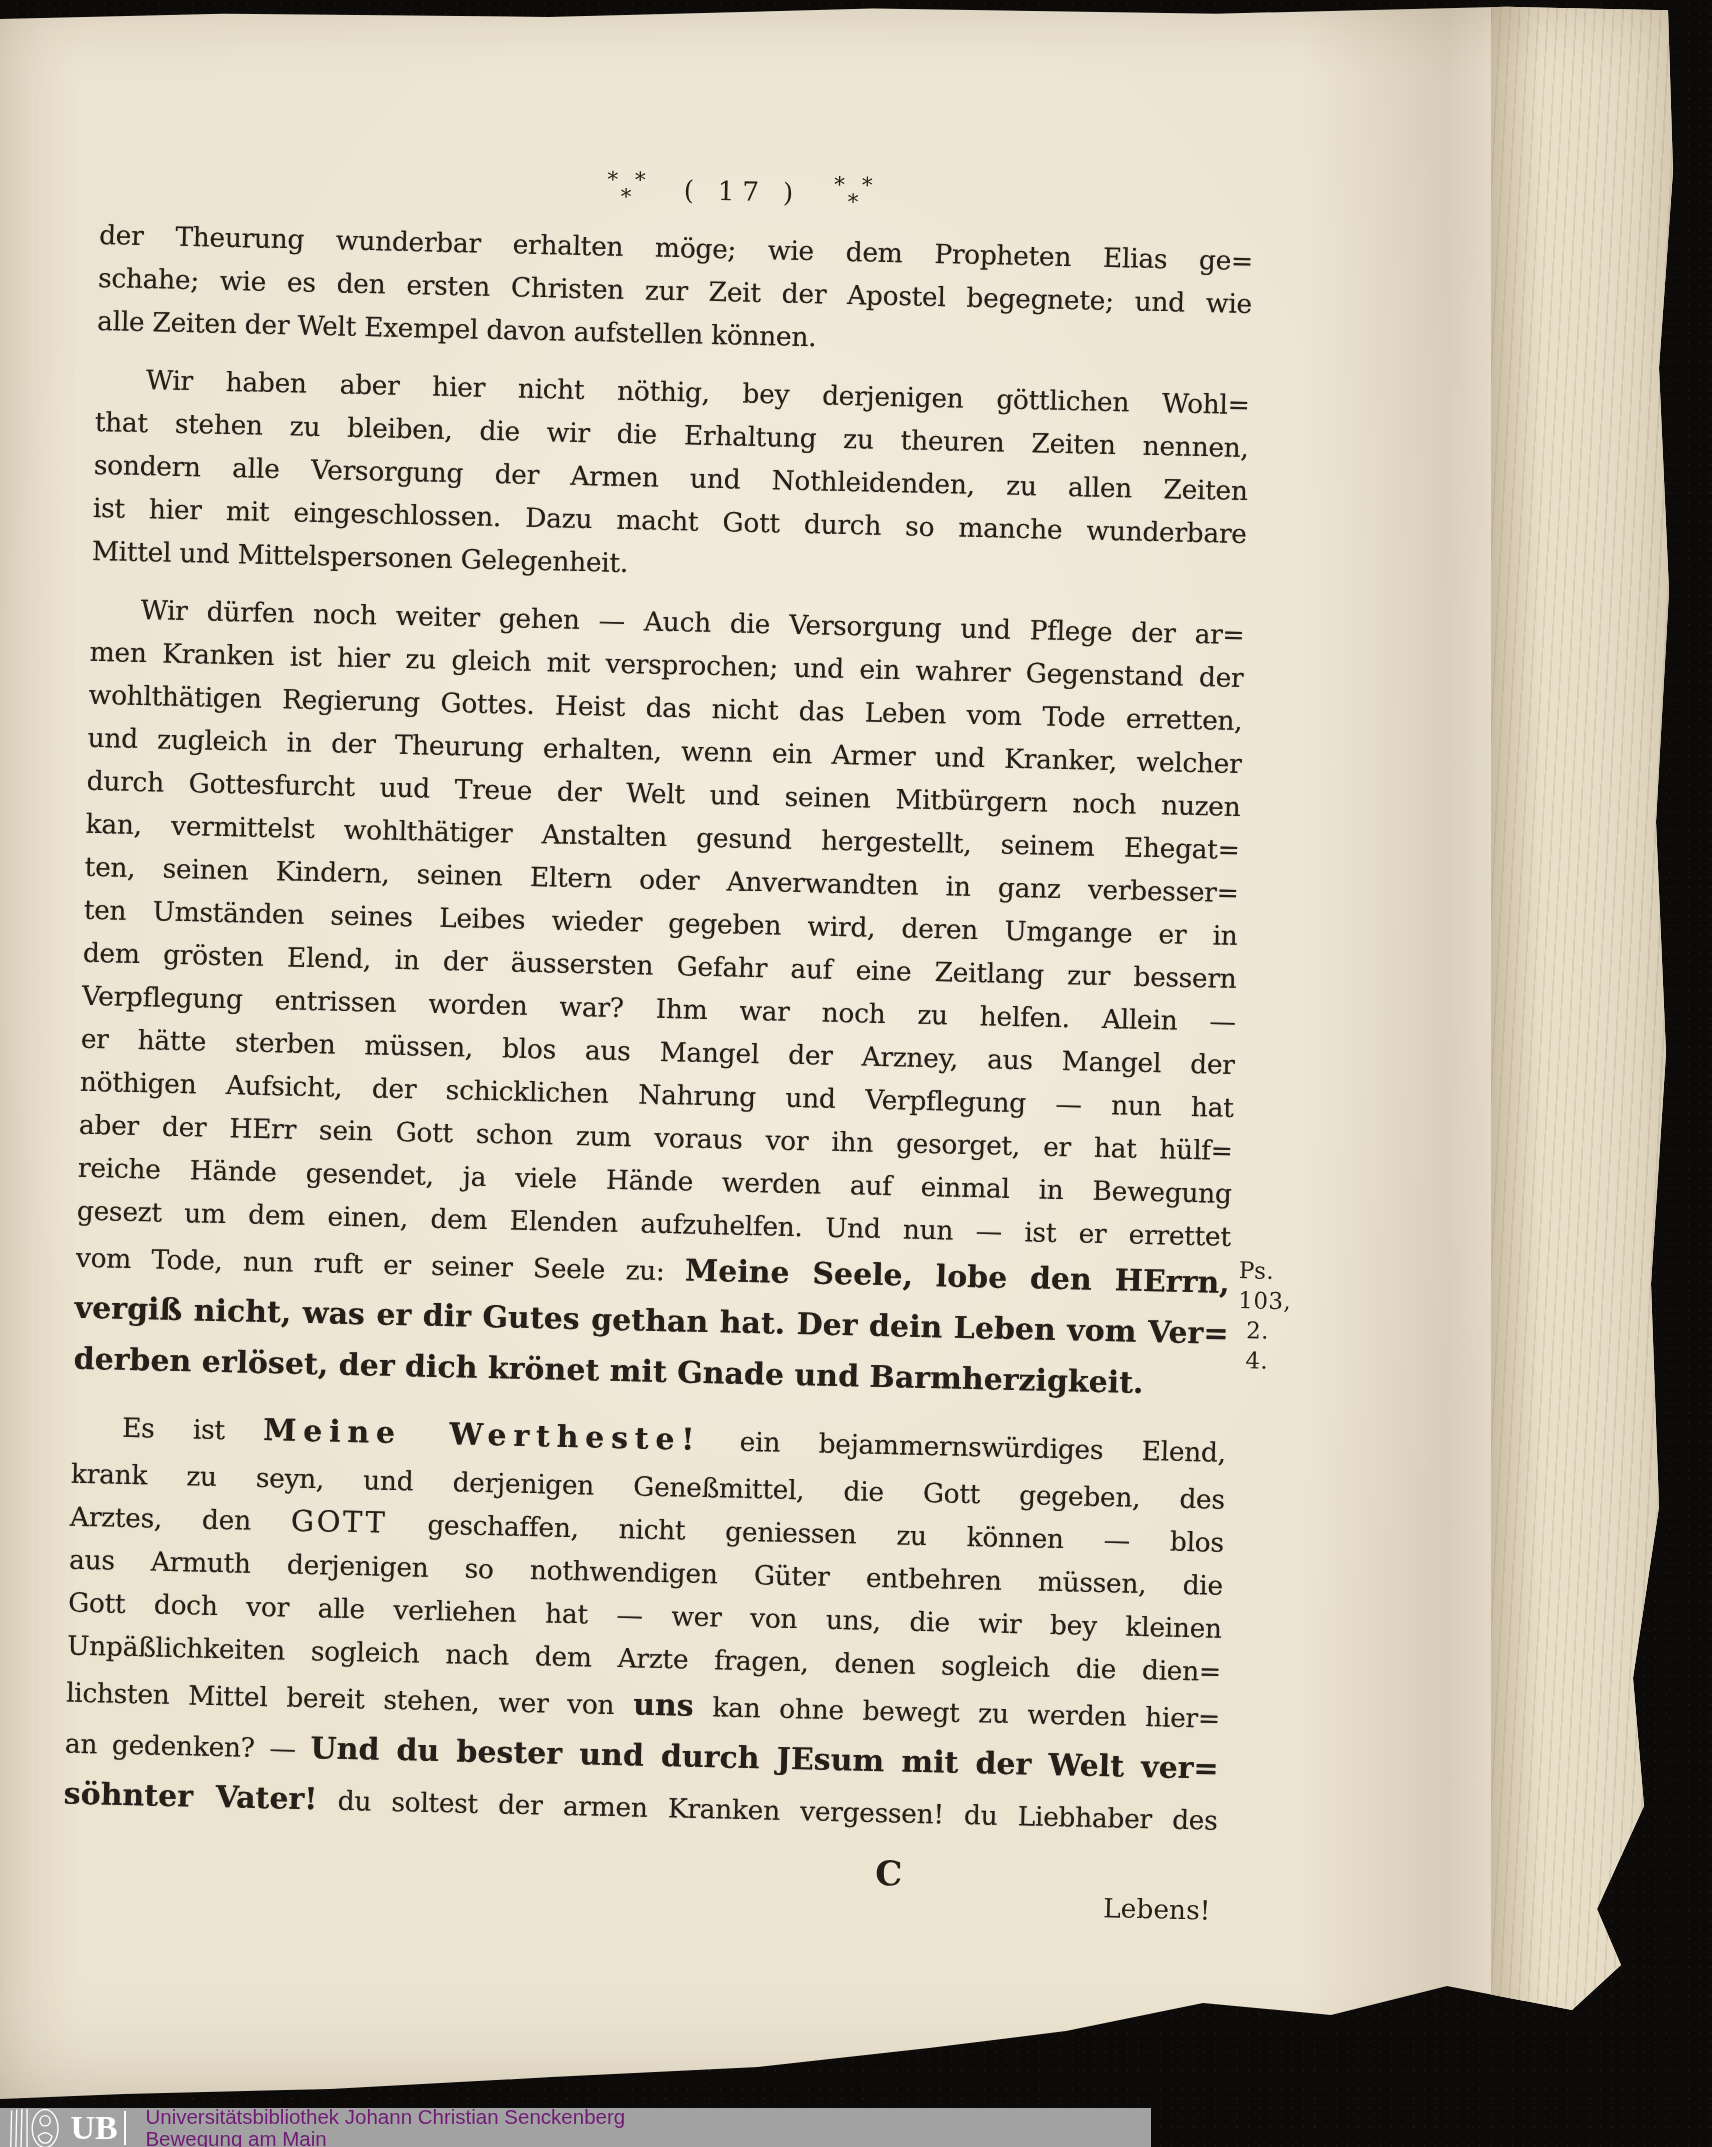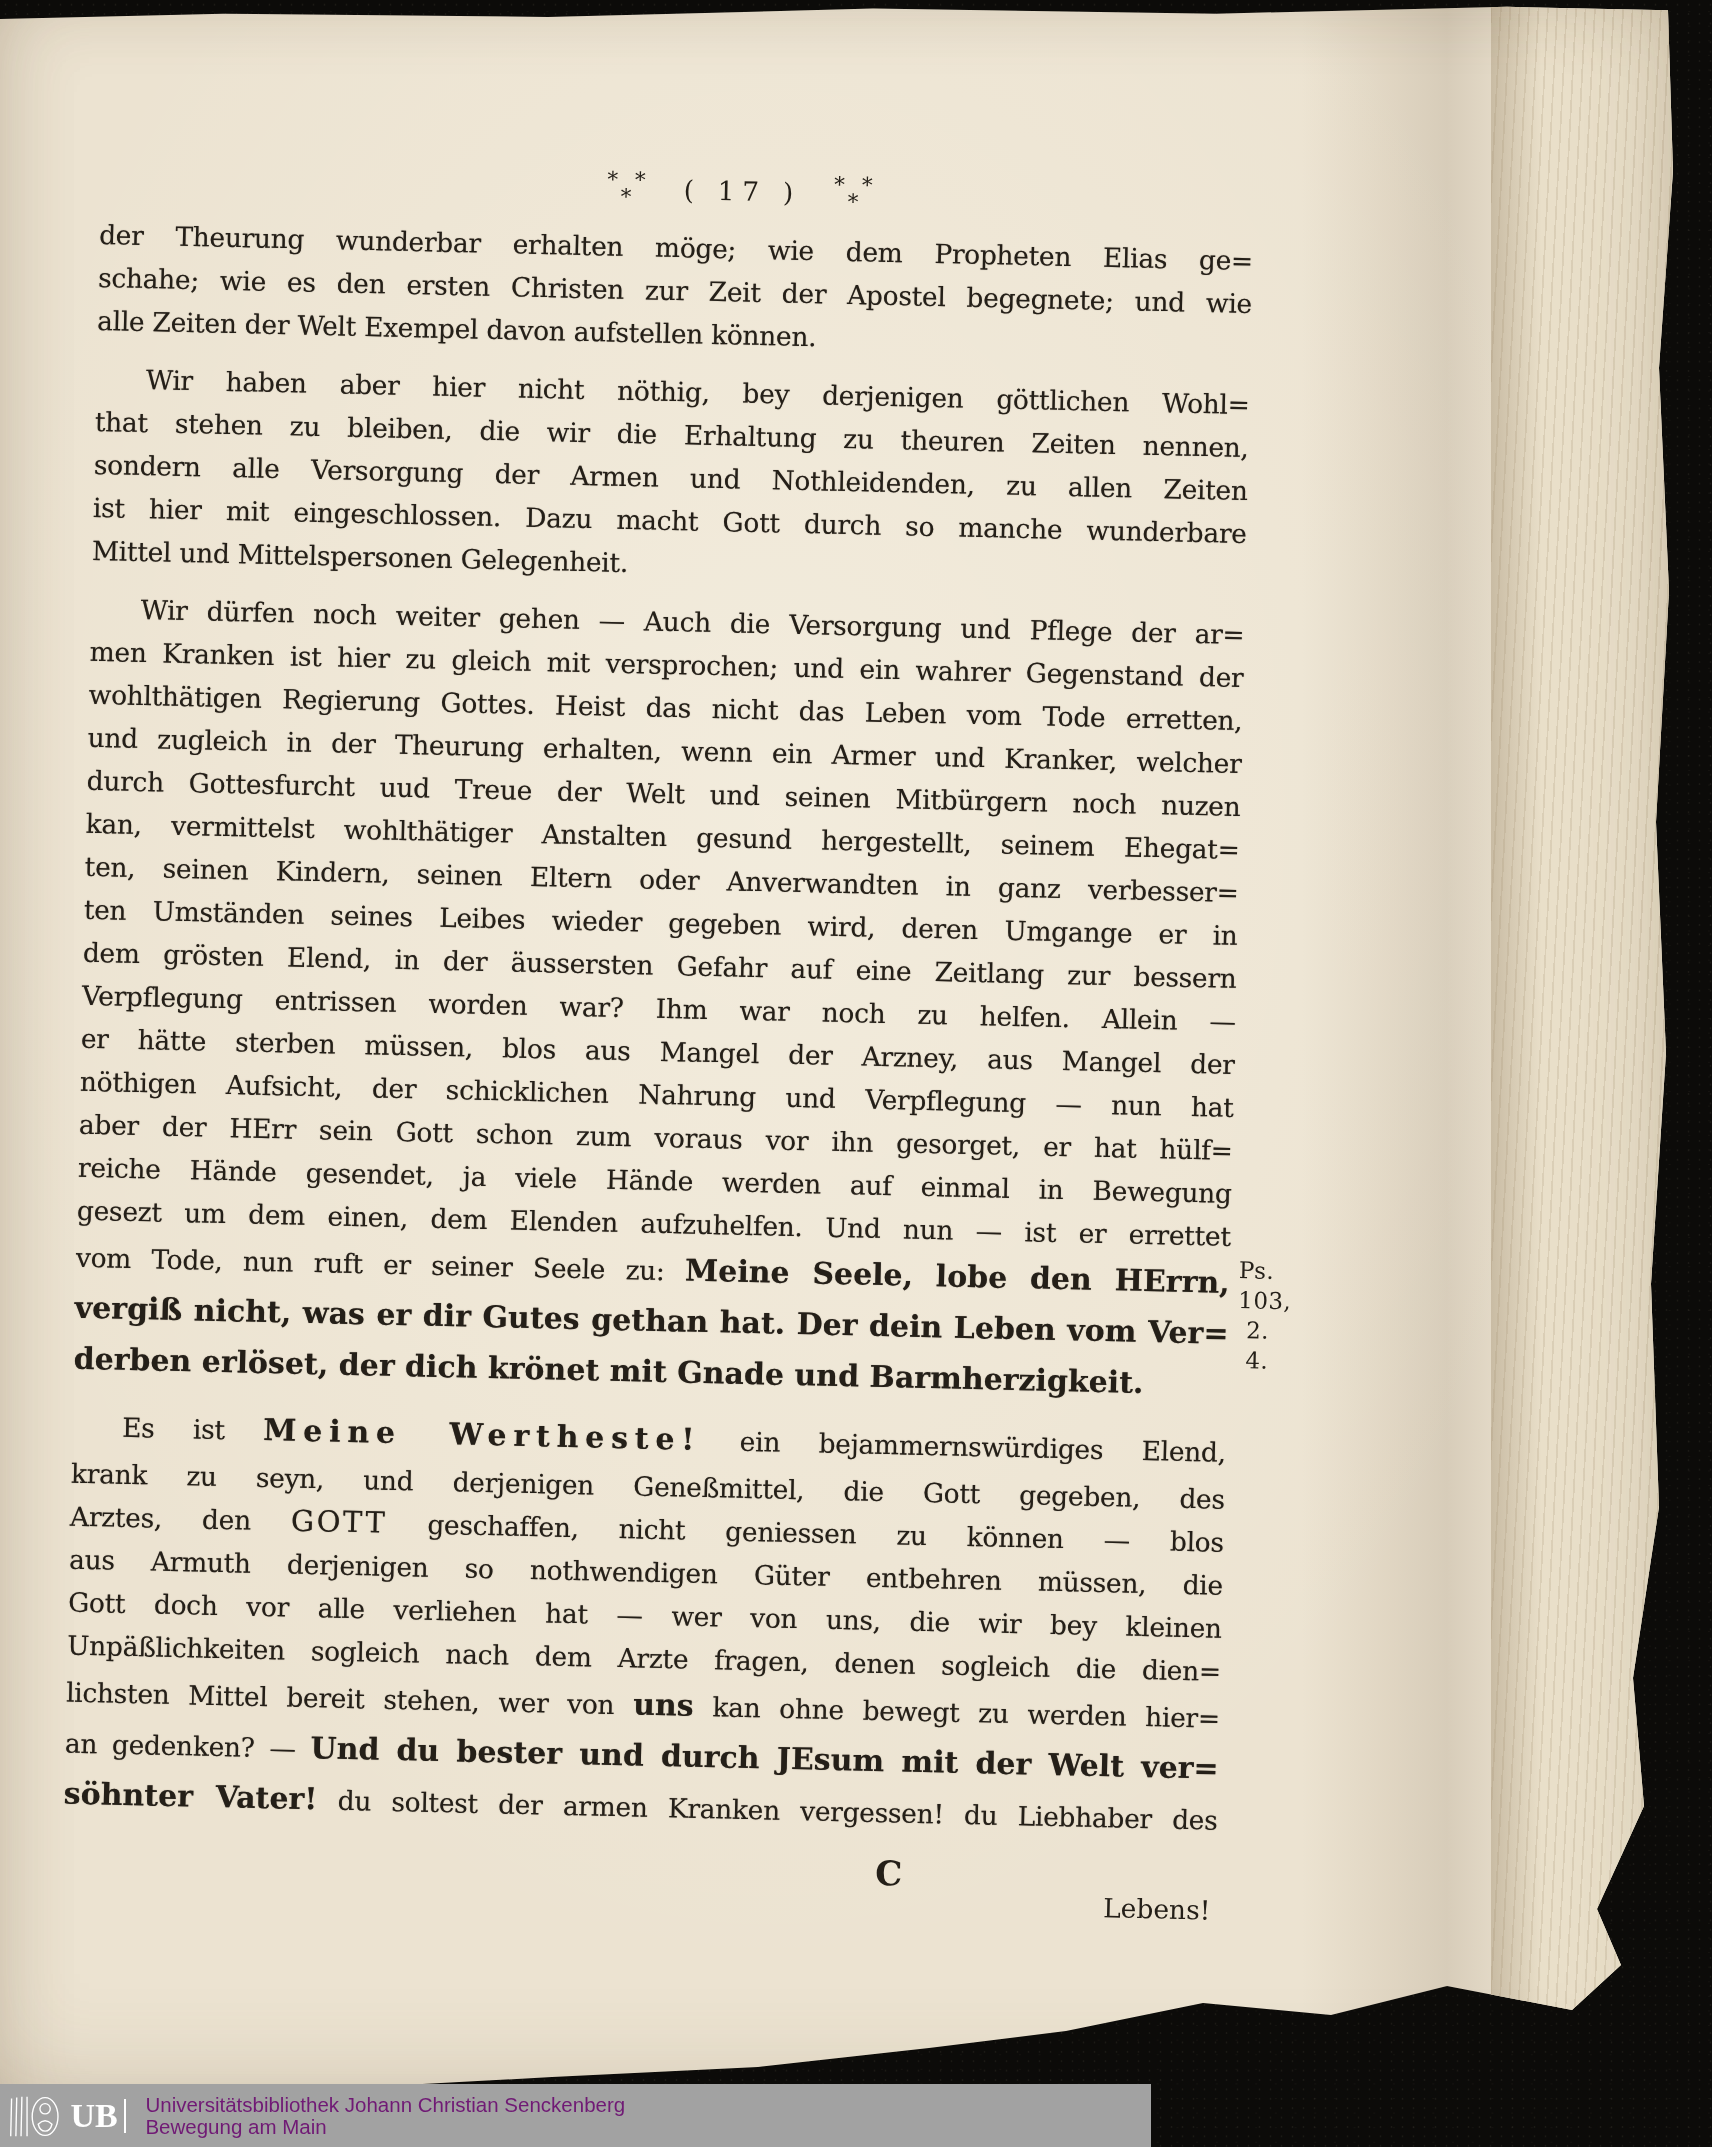--- a/index.html
+++ b/index.html
@@ -57,21 +57,21 @@
   .para.indent .line:first-child{text-indent:50px;}
   .emph{font-size:30px;font-weight:bold;letter-spacing:0;}
   .emph-spaced{font-size:30px;font-weight:bold;letter-spacing:6.8px;}
   .caps{font-size:29px;letter-spacing:2.6px;}
   .side-note{position:absolute;left:1163px;top:1075px;font-size:23px;line-height:30px;letter-spacing:0.4px;}
   .side-note .sn2{margin-left:8.6px;}
   .closing{position:relative;height:111px;}
   .catchword{position:absolute;left:813px;top:0px;font-size:34px;font-weight:bold;}
   .final-word{position:absolute;right:5.1px;top:34px;font-size:26.5px;}
   .watermark{
-    position:absolute;left:0;bottom:0;width:1151px;height:64px;background:#a2a2a2;
+    position:absolute;left:0;bottom:0;width:1151px;height:40px;background:#a2a2a2;
     display:flex;align-items:center;gap:19px;padding-left:8.6px;box-sizing:border-box;z-index:5;
   }
   .wm-logo{display:flex;align-items:center;gap:6.8px;color:#fff;}
   .wm-ub{font-family:"Liberation Serif", serif;font-weight:bold;font-size:34px;line-height:1;border-right:2.6px solid #fff;padding-right:6.8px;color:#fff;}
   .wm-text{color:#701a75;font-family:"Liberation Sans", sans-serif;font-size:20.5px;line-height:22px;}
 </style>
 </head>
 <body>
 
 <div id="screen">

